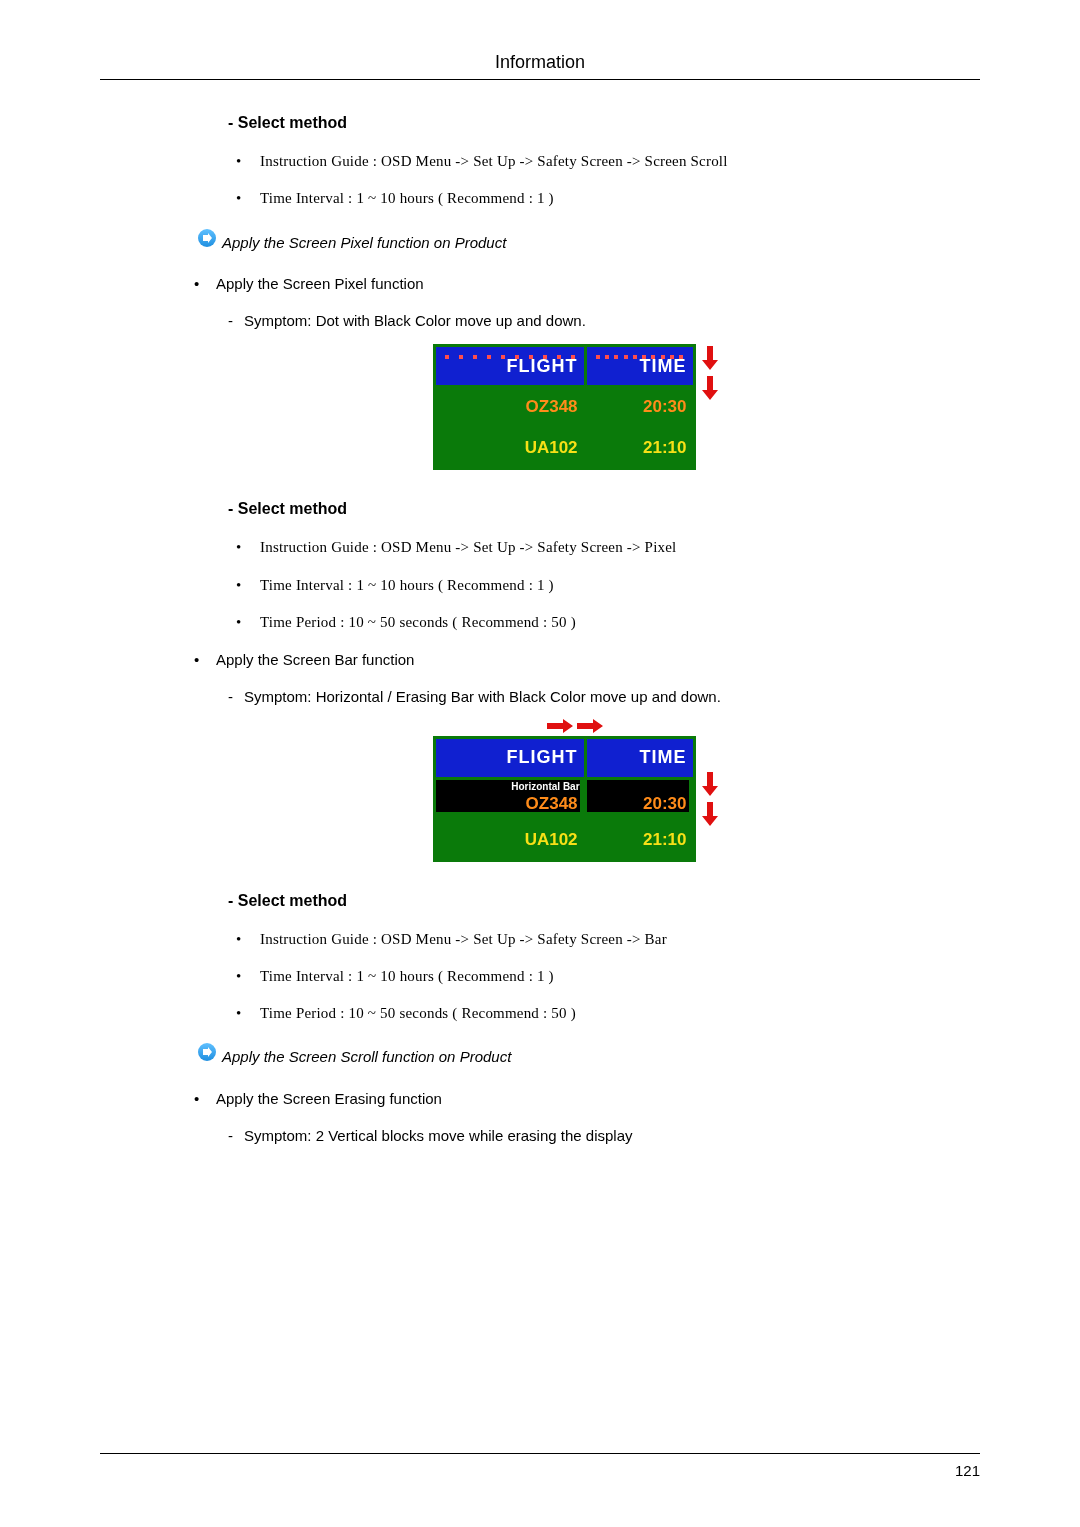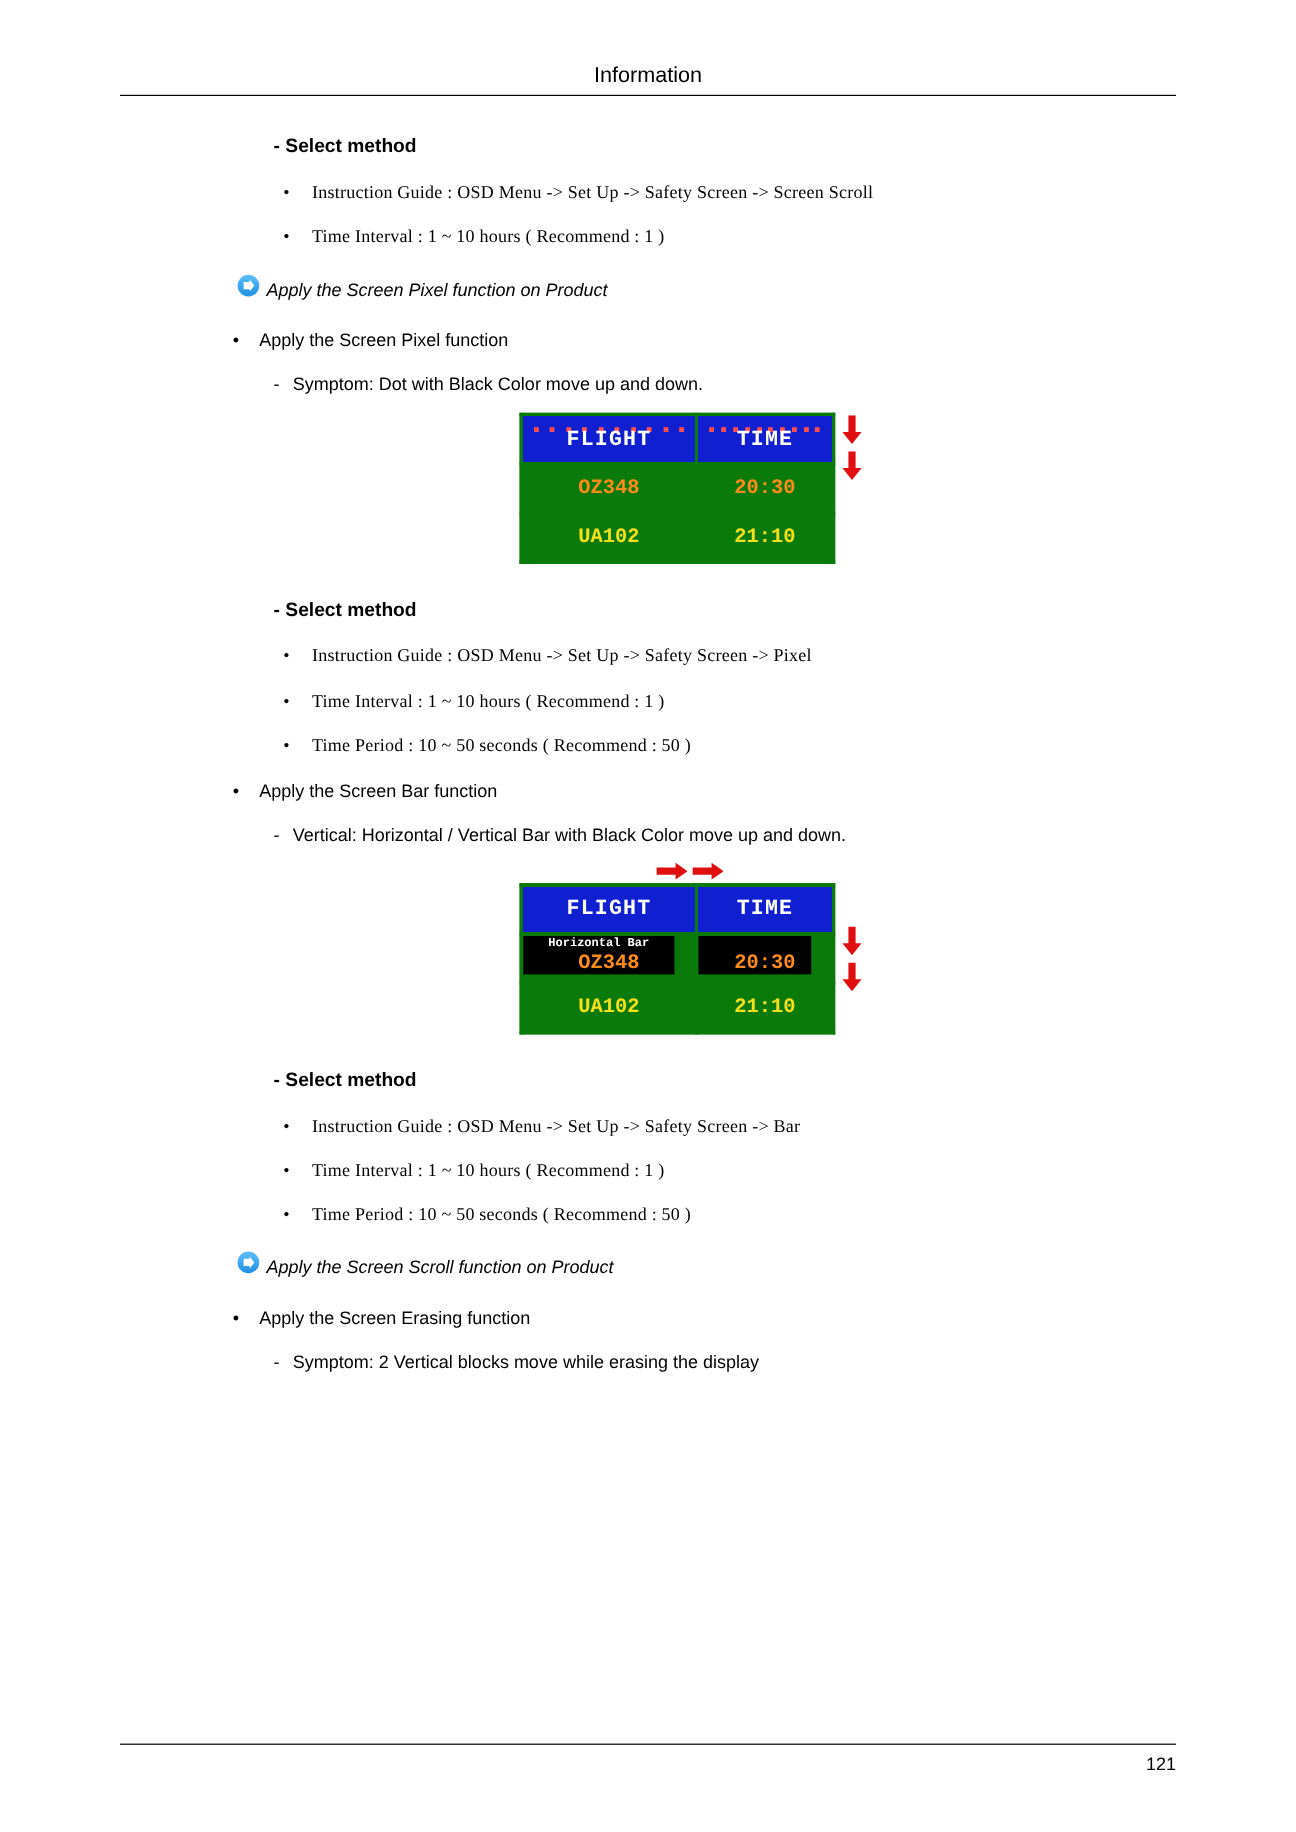--- a/index.html
+++ b/index.html
@@ -122,24 +122,24 @@
     border-collapse: collapse;
     display: table;
     width: 260px;
     position: relative;
   }
   .board .row {
     display: table-row;
   }
   .board .cell {
     display: table-cell;
-    text-align: center;
+    text-align: right;
     vertical-align: middle;
     font-weight: bold;
-    font-family: Liberation Mono, monospace;
+    font-family: Liberation Sans, sans-serif;
     height: 38px;
     padding: 0 6px;
     border: 3px solid #0a7a0a;
     position: relative;
   }
   .board .head {
     background: #1020d0;
     color: #fff;
     font-size: 18px;
     letter-spacing: 1px;
@@ -183,21 +183,21 @@
     margin-bottom: 3px;
   }
   .red-arrow-right {
     width: 26px;
     height: 14px;
   }
   .red-arrow-right svg { fill: #e01010; }
   .hbar-label {
     position: absolute;
     left: 0;
-    right: 17px;
+    right: 4px;
     top: 0;
     background: #000;
     color: #fff;
     font-size: 10px;
     height: 32px;
     line-height: 14px;
     font-weight: bold;
   }
   .blur-orange {
     color: #b06012;
@@ -302,21 +302,21 @@
     </div>
 
     <div class="sub-heading">- <span>Select method</span></div>
     <ul class="bullet-list">
       <li class="bullet-item">Instruction Guide : OSD Menu -&gt; Set Up -&gt; Safety Screen -&gt; Pixel</li>
       <li class="bullet-item">Time Interval : 1 ~ 10 hours ( Recommend : 1 )</li>
       <li class="bullet-item">Time Period : 10 ~ 50 seconds ( Recommend : 50 )</li>
     </ul>
 
     <div class="top-item">Apply the Screen Bar function</div>
-    <div class="dash-item">Vertical: Horizontal / Vertical Bar with Black Color move up and down.</div>
+    <div class="dash-item">Symptom: Horizontal / Erasing Bar with Black Color move up and down.</div>
 
     <div style="display:flex;justify-content:center;margin-top:4px;">
       <div style="display:flex;flex-direction:column;align-items:center;">
         <div class="red-arrows-h">
           <span class="red-arrow-right"><svg viewBox="0 0 26 14">
                 <path d="M0 4 H16 V0 L26 7 L16 14 V10 H0 Z"></path>
               </svg></span>
           <span class="red-arrow-right"><svg viewBox="0 0 26 14">
                 <path d="M0 4 H16 V0 L26 7 L16 14 V10 H0 Z"></path>
               </svg></span>

